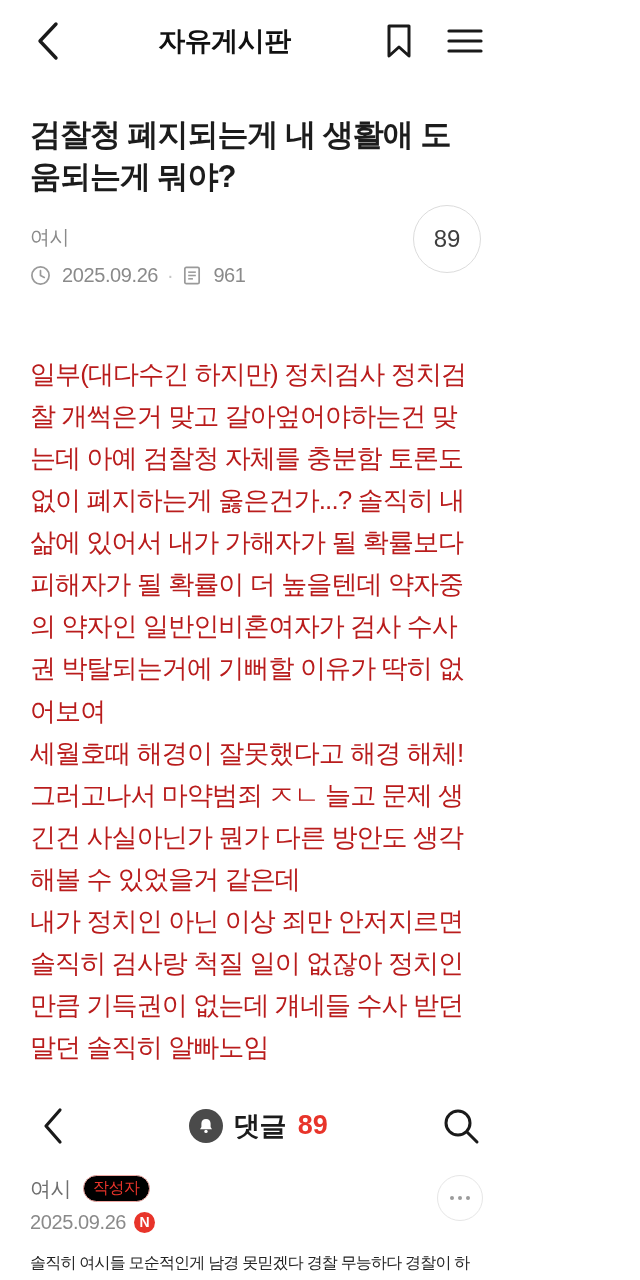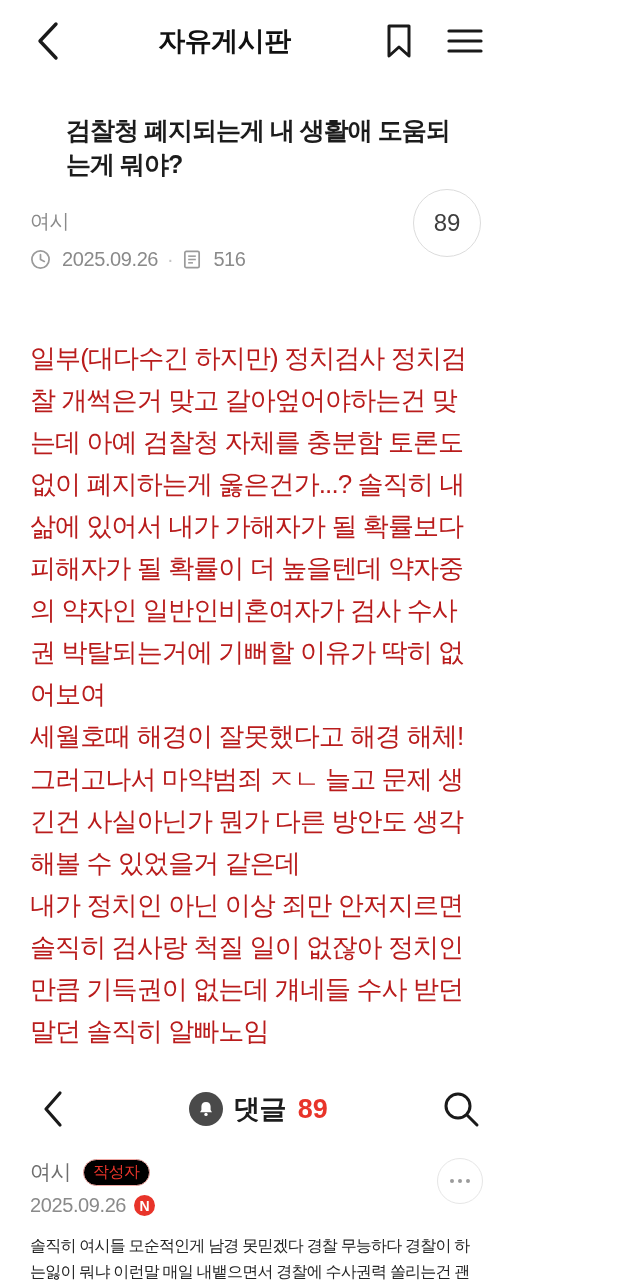--- a/index.html
+++ b/index.html
@@ -54,28 +54,27 @@
   }
   .divider-thick { height: 2px; background: #ececec; }
   .divider-thin { height: 1px; background: #eeeeee; }
 
   
   .post-head {
     padding: 32px 30px 26px 30px;
     position: relative;
   }
   .post-title {
-    font-size: 25px;
+    font-size: 31px;
     font-weight: 700;
     line-height: 1.35;
     letter-spacing: -1px;
     color: #1c1c1c;
     margin-bottom: 26px;
     padding-right: 10px;
-    margin-left: 36px;
   }
   .author {
     font-size: 20px;
     color: #8a8a8a;
     margin-bottom: 13px;
     letter-spacing: -0.4px;
   }
   .meta-row {
     display: flex;
     align-items: center;
@@ -261,21 +260,21 @@
       <span>2025.09.26</span>
       <span class="sep">·</span>
       <span class="meta-ico">
         <svg width="20" height="21" viewBox="0 0 20 22" aria-hidden="true">
           <rect x="2.5" y="2.5" width="15" height="17" rx="1.5" fill="none" stroke="#9a9a9a" stroke-width="1.8"></rect>
           <line x1="6" y1="7.5" x2="14" y2="7.5" stroke="#9a9a9a" stroke-width="1.6"></line>
           <line x1="6" y1="11" x2="14" y2="11" stroke="#9a9a9a" stroke-width="1.6"></line>
           <line x1="6" y1="14.5" x2="11" y2="14.5" stroke="#9a9a9a" stroke-width="1.6"></line>
         </svg>
       </span>
-      <span>516</span>
+      <span>961</span>
     </div>
     <div class="like-badge">89</div>
   </div>
   <div class="divider-thick"></div>
 
   <div class="post-body">일부(대다수긴 하지만) 정치검사 정치검찰 개썩은거 맞고 갈아엎어야하는건 맞는데 아예 검찰청 자체를 충분함 토론도 없이 폐지하는게 옳은건가...? 솔직히 내 삶에 있어서 내가 가해자가 될 확률보다 피해자가 될 확률이 더 높을텐데 약자중의 약자인 일반인비혼여자가 검사 수사권 박탈되는거에 기뻐할 이유가 딱히 없어보여
 세월호때 해경이 잘못했다고 해경 해체! 그러고나서 마약범죄 ㅈㄴ 늘고 문제 생긴건 사실아닌가 뭔가 다른 방안도 생각해볼 수 있었을거 같은데
 내가 정치인 아닌 이상 죄만 안저지르면 솔직히 검사랑 척질 일이 없잖아 정치인만큼 기득권이 없는데 걔네들 수사 받던말던 솔직히 알빠노임</div>
 
   <div class="actionbar">

